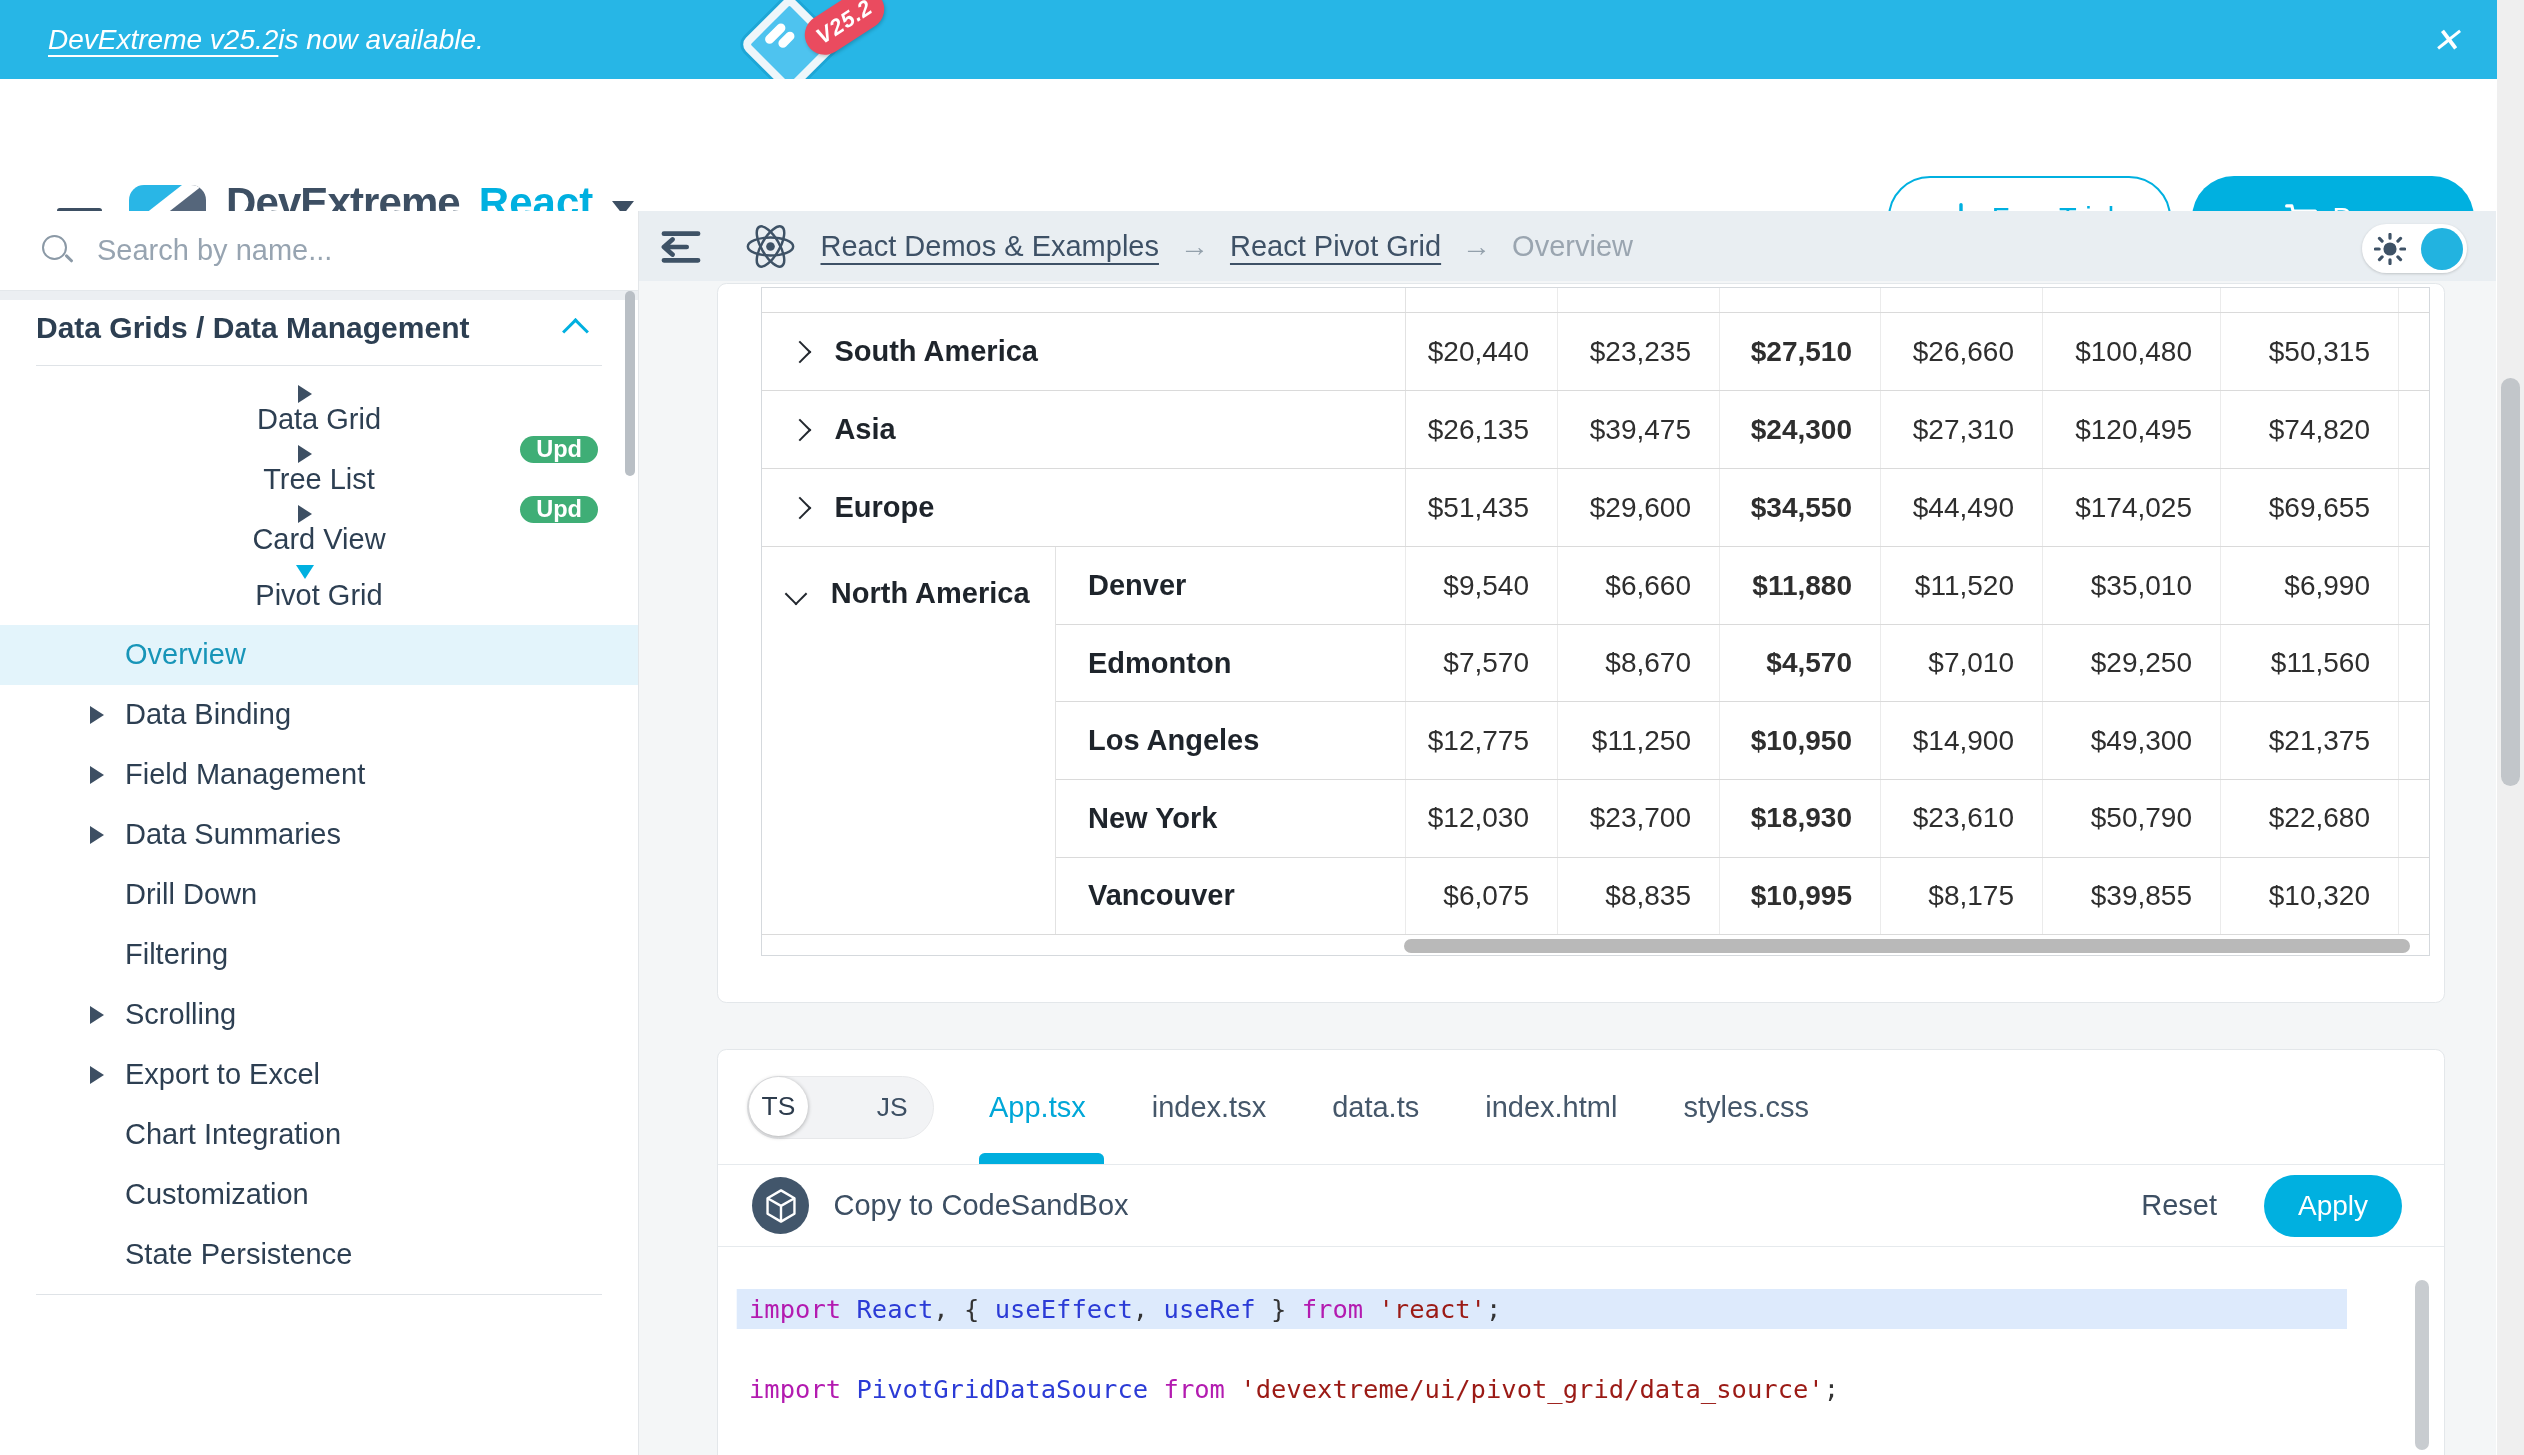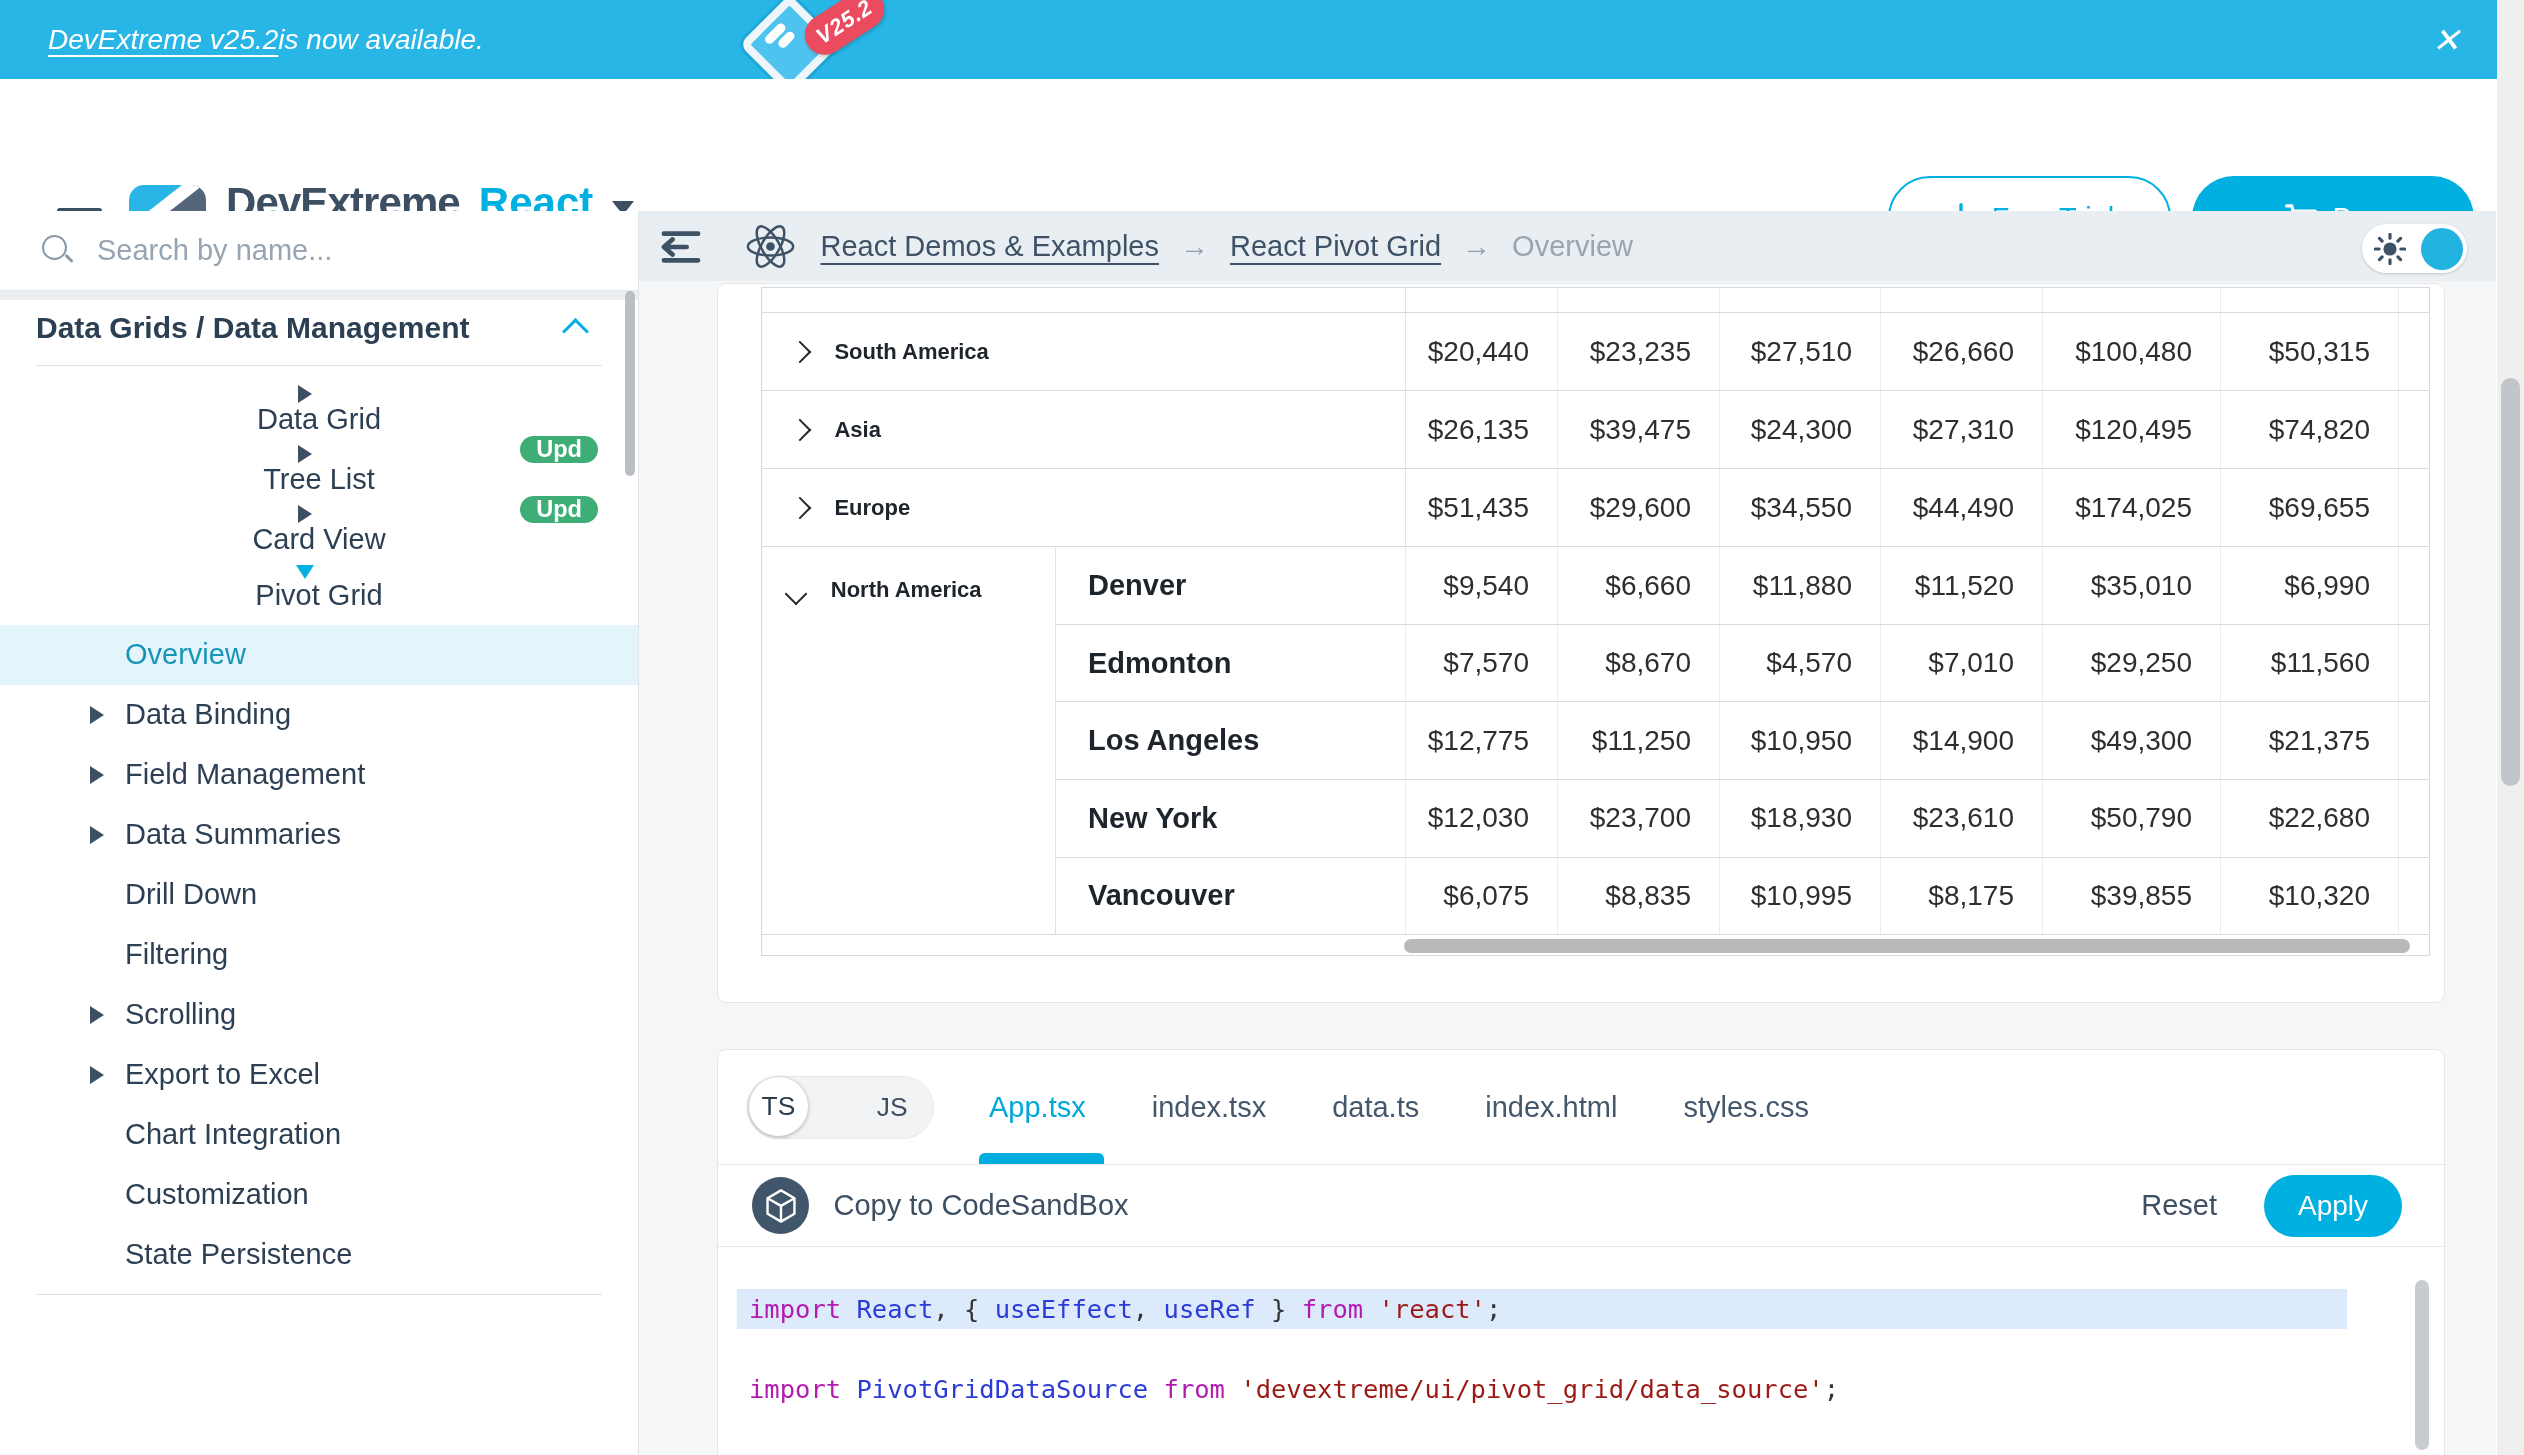--- a/index.html
+++ b/index.html
@@ -81,26 +81,26 @@
   .main-bg{position:absolute;left:639px;top:281px;width:1857px;height:1175px;background:#f4f6f7;}
   .demo-card{position:absolute;left:717px;top:283px;width:1728px;height:720px;background:#fff;border:0.9px solid #e3e7ea;border-radius:9.4px;box-sizing:border-box;}
 
   
   .pivot{position:absolute;left:43px;top:2.8px;width:1669px;height:669px;border:0.9px solid #d5d9dd;box-sizing:border-box;overflow:hidden;background:#fff;}
   .pt-row{display:flex;border-bottom:0.9px solid #dadada;height:77px;}
   .pt-sliver{height:24.5px;}
   .pcell{box-sizing:border-box;border-right:0.9px solid #ebebeb;display:flex;align-items:center;}
   .rlabel{width:644px;border-right:0.9px solid #e2e2e2;}
   .val{justify-content:flex-end;padding-right:28px;font-size:28px;color:#2e2e2e;}
-  .c0{width:152px;}.c1{width:162px;}.c2{width:161px;}.c3{width:162px;}.c4{width:178px;}.c5{width:178px;}
+  .c0{width:152px;}.c1{width:162px;}.c2{width:161px;font-weight:bold;}.c3{width:162px;}.c4{width:178px;}.c5{width:178px;}
   .stub{flex:1;border-right:none;}
   .pc{width:14px;height:14px;border-right:2.8px solid #22272e;border-bottom:2.8px solid #22272e;flex:none;}
   .pc.r{transform:rotate(-45deg);margin-left:30px;}
   .pc.d{transform:rotate(45deg);}
-  .plabel{font-size:22px;font-weight:600;color:#1e242b;margin-left:26.4px;text-align:center;}
+  .plabel{font-size:29px;font-weight:600;color:#1e242b;margin-left:26.4px;text-align:center;}
   .pt-na{display:flex;border-bottom:0.9px solid #dadada;height:387px;}
   .pt-na-left{width:294px;box-sizing:border-box;border-right:0.9px solid #e2e2e2;display:flex;align-items:flex-start;padding:30px 0 0 26.4px;}
   .pt-na-left .pc{margin-top:8.5px;}
   .pt-na-rows{flex:1;display:flex;flex-direction:column;}
   .city-row{display:flex;height:77px;border-bottom:0.9px solid #dadada;}
   .city-row:last-child{border-bottom:none;}
   .citylabel{width:350px;padding-left:32px;font-size:29px;font-weight:600;color:#1e242b;}
   .pt-footer{position:relative;height:23px;}
   .h-thumb{position:absolute;left:642px;top:3.8px;width:1006px;height:14px;background:#b9b9b9;border-radius:7.6px;cursor:pointer;}
 

